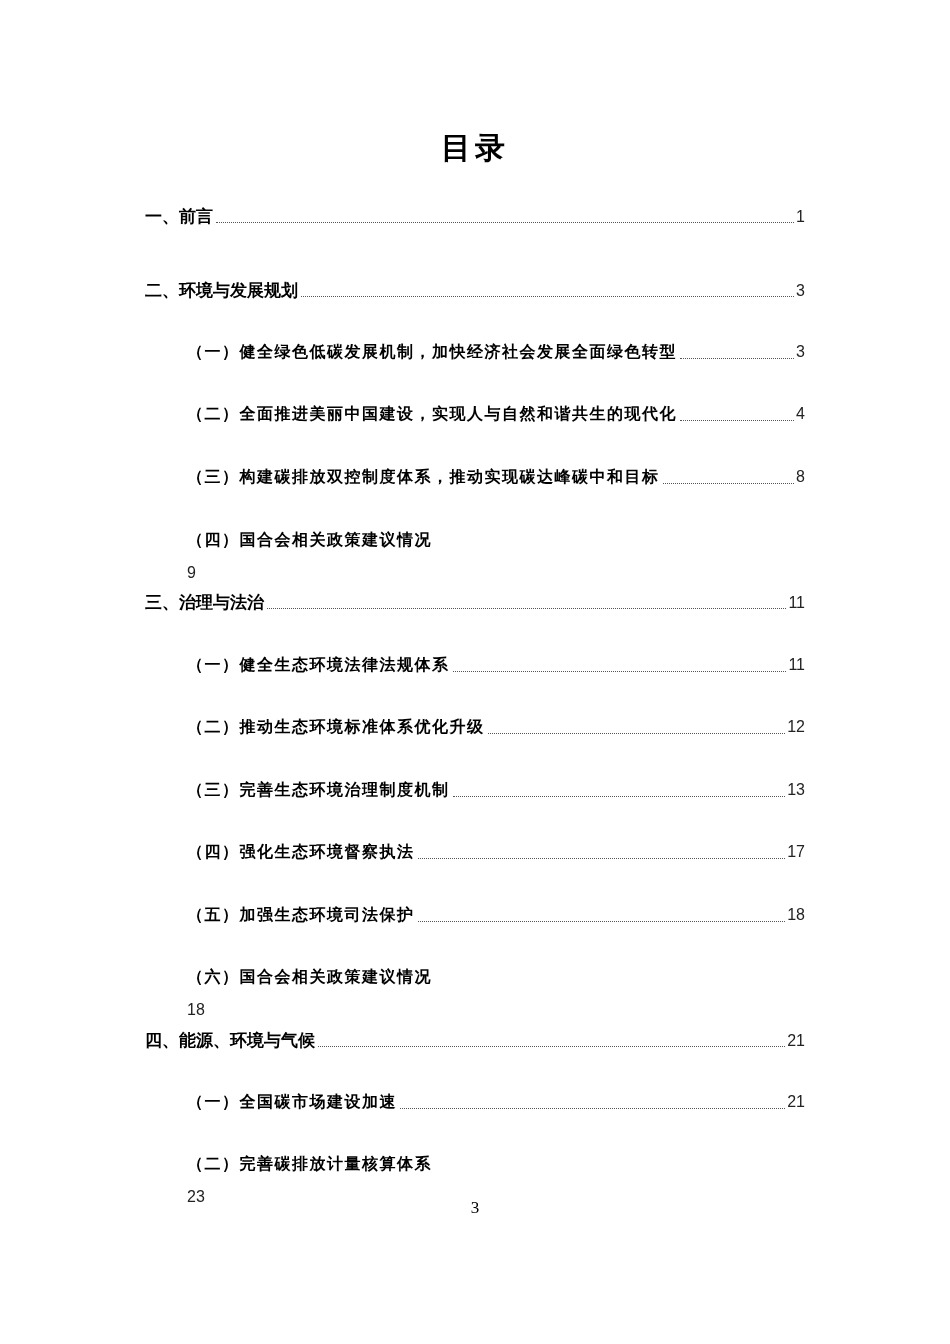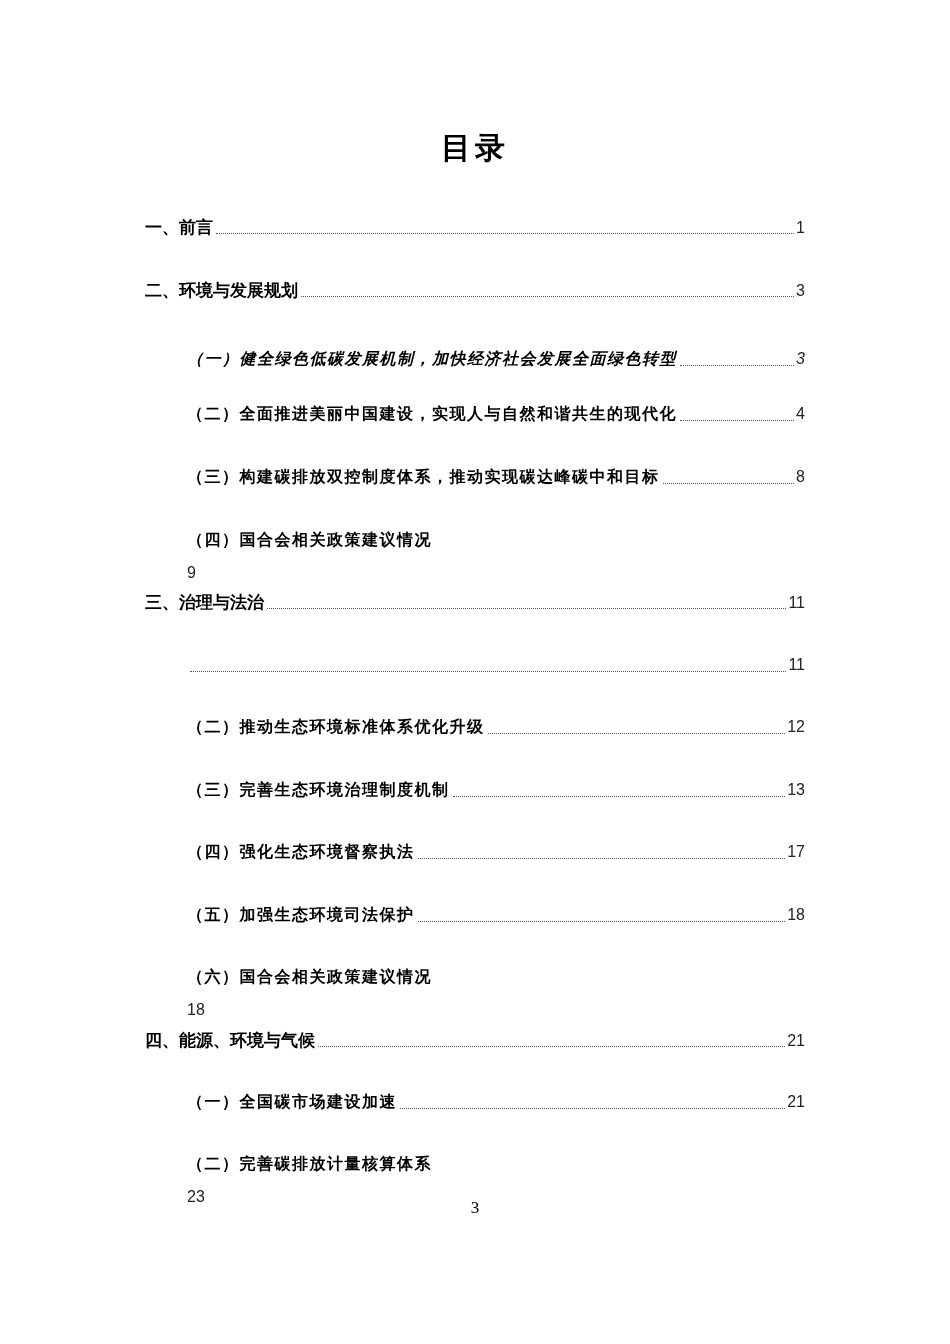--- a/index.html
+++ b/index.html
@@ -84,33 +84,33 @@
       line-height: 24px;
     }
   </style>
 </head>
 <body>
 
 <div class="page-title">目录</div>
 
 <div class="toc">
 
-  <div class="toc-row level-1" style="top:214px;">
+  <div class="toc-row level-1" style="top:203px;">
     <span class="toc-label">一、前言</span>
     <span class="toc-leader"></span>
     <span class="toc-page">1</span>
   </div>
 
   <div class="toc-row level-1" style="top:277px;">
     <span class="toc-label">二、环境与发展规划</span>
     <span class="toc-leader"></span>
     <span class="toc-page">3</span>
   </div>
 
-  <div class="toc-row level-2" style="top:346px;font-style:italic;">
+  <div class="toc-row level-2" style="top:339px;">
     <span class="toc-label">（一）健全绿色低碳发展机制，加快经济社会发展全面绿色转型</span>
     <span class="toc-leader"></span>
     <span class="toc-page">3</span>
   </div>
 
   <div class="toc-row level-2" style="top:401px;">
     <span class="toc-label">（二）全面推进美丽中国建设，实现人与自然和谐共生的现代化</span>
     <span class="toc-leader"></span>
     <span class="toc-page">4</span>
   </div>
@@ -127,20 +127,21 @@
     <span class="toc-page">9</span>
   </div>
 
   <div class="toc-row level-1" style="top:589px;">
     <span class="toc-label">三、治理与法治</span>
     <span class="toc-leader"></span>
     <span class="toc-page">11</span>
   </div>
 
   <div class="toc-row level-2" style="top:652px;">
+    <span class="toc-label">（一）健全生态环境法律法规体系</span>
     <span class="toc-leader"></span>
     <span class="toc-page">11</span>
   </div>
 
   <div class="toc-row level-2" style="top:714px;">
     <span class="toc-label">（二）推动生态环境标准体系优化升级</span>
     <span class="toc-leader"></span>
     <span class="toc-page">12</span>
   </div>
 

